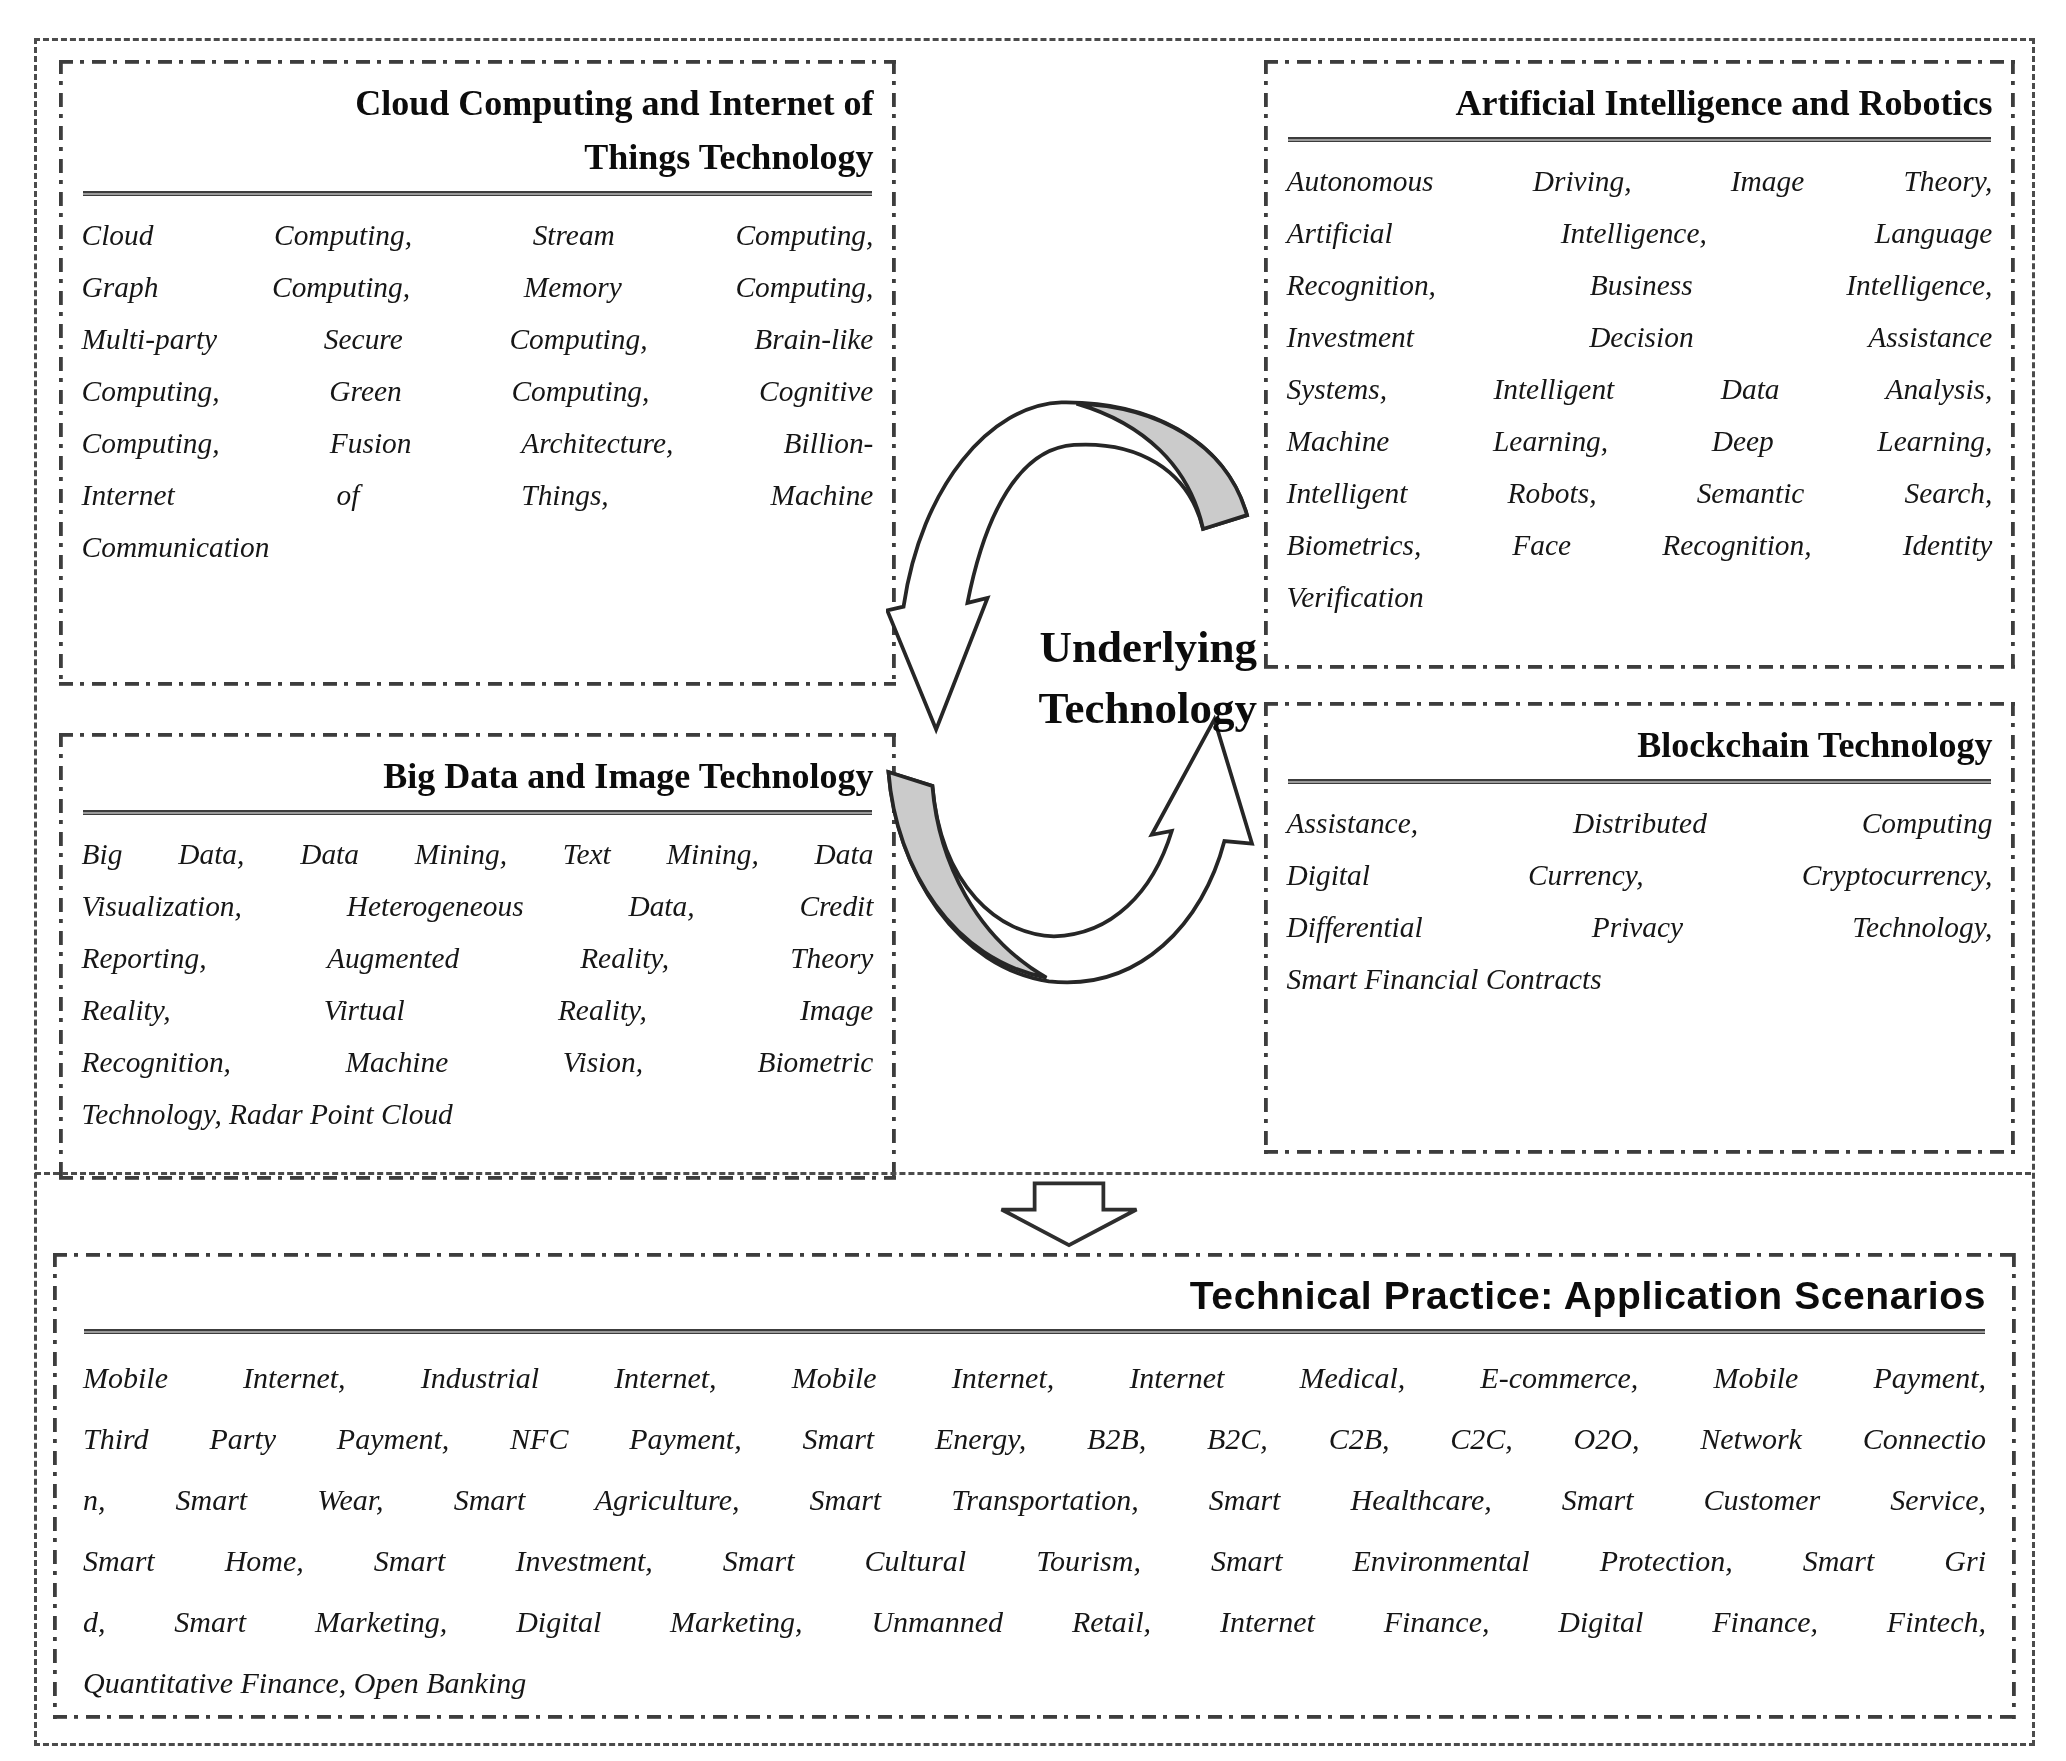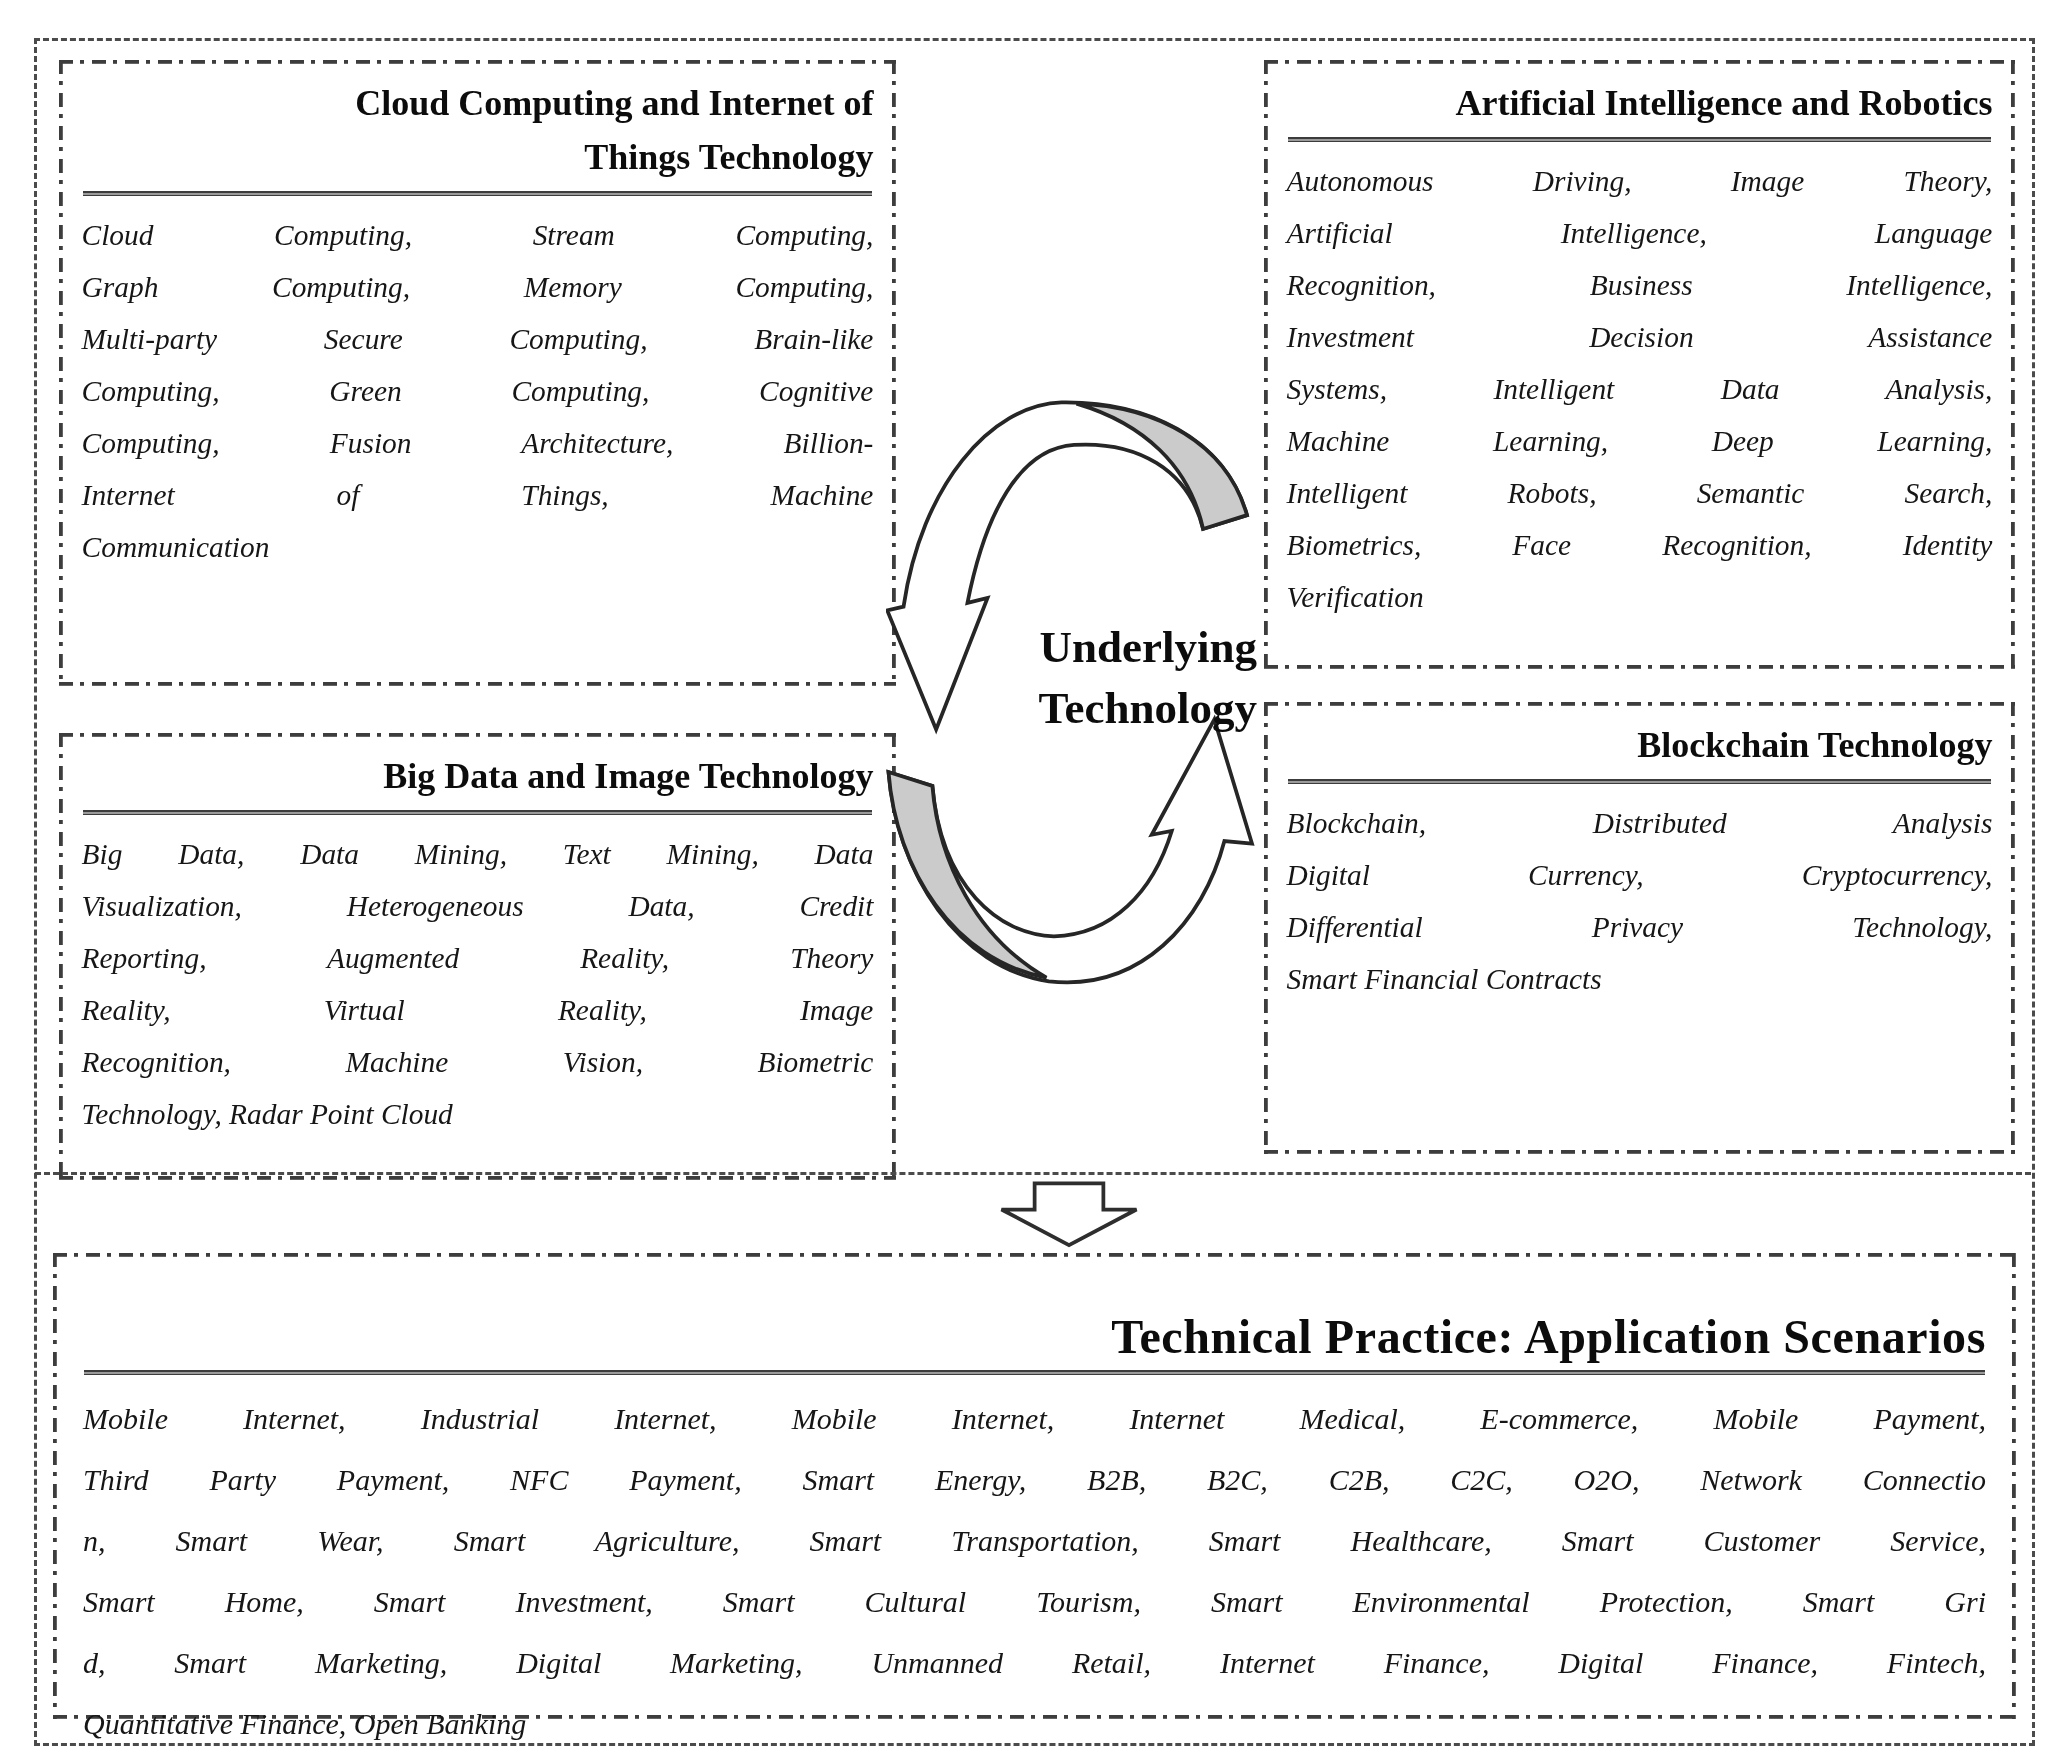--- a/index.html
+++ b/index.html
@@ -40,21 +40,21 @@
   #box-tr{left:1264px;top:60px;width:751px;height:609px;padding:16.3px 22.6px 0;}
   #box-br{left:1264px;top:702px;width:751px;height:452px;padding:16.3px 22.6px 0;}
   #box-app{left:53px;top:1253px;width:1963px;height:466px;padding:16.3px 30px 0;}
   
   .box-title{font-weight:700;font-size:36px;line-height:54px;text-align:right;color:#0c0c0c;}
   .title-underline{height:5.6px;margin:6.3px 1.3px 12.5px;
     background:linear-gradient(to bottom,#3c3c3c 0 1.9px,#9a9a9a 1.9px 3.8px,#3c3c3c 3.8px 5.6px);}
   .box-body{font-size:29.4px;line-height:52px;color:#161616;font-style:italic;}
   .box-body div{text-align:justify;text-align-last:justify;}
   .box-body div:last-child{text-align-last:left;}
-  #box-app .box-title{font-family:Liberation Serif, serif;font-size:48px;line-height:53px;letter-spacing:0.6px;margin-top:41px;}
+  #box-app .box-title{font-family:Liberation Sans, sans-serif;font-size:39px;line-height:53px;letter-spacing:0.6px;}
   #box-app .box-body{font-size:30px;line-height:61px;}
   
   #center-col{position:absolute;left:886px;top:396px;width:371px;height:603px;}
   #center-col svg{position:absolute;left:0;top:0;width:100%;height:100%;}
   #center-label{
     position:absolute;left:0;top:221px;width:100%;
     text-align:right;font-weight:700;font-size:45px;line-height:61px;color:#0c0c0c;
   }
   
   #flow-arrow{position:absolute;left:999px;top:1180px;width:140px;height:69px;}
@@ -116,21 +116,21 @@
         <div>Technology, Radar Point Cloud</div>
       </div>
   </div>
 
   <div class="dd" id="box-br">
     <div class="box-title">
         <div>Blockchain Technology</div>
       </div>
     <div class="title-underline"></div>
     <div class="box-body">
-        <div>Blockchain, Distributed Analysis</div>
+        <div>Assistance, Distributed Computing</div>
         <div>Digital Currency, Cryptocurrency,</div>
         <div>Differential Privacy Technology,</div>
         <div>Smart Financial Contracts</div>
       </div>
   </div>
 
   <div id="center-col">
     <svg viewBox="0 0 296 481" fill="none" stroke="#262626" stroke-width="3" stroke-linejoin="miter">
 
       <path d="M 288 95 C 270 33 208 4 140 5 C 83 7 28 72 14 168 L 1 171 L 40 266 L 81 161 L 65 165 C 79 94 106 42 150 39 C 200 36 241 58 253 106 Z" fill="#ffffff"></path>

